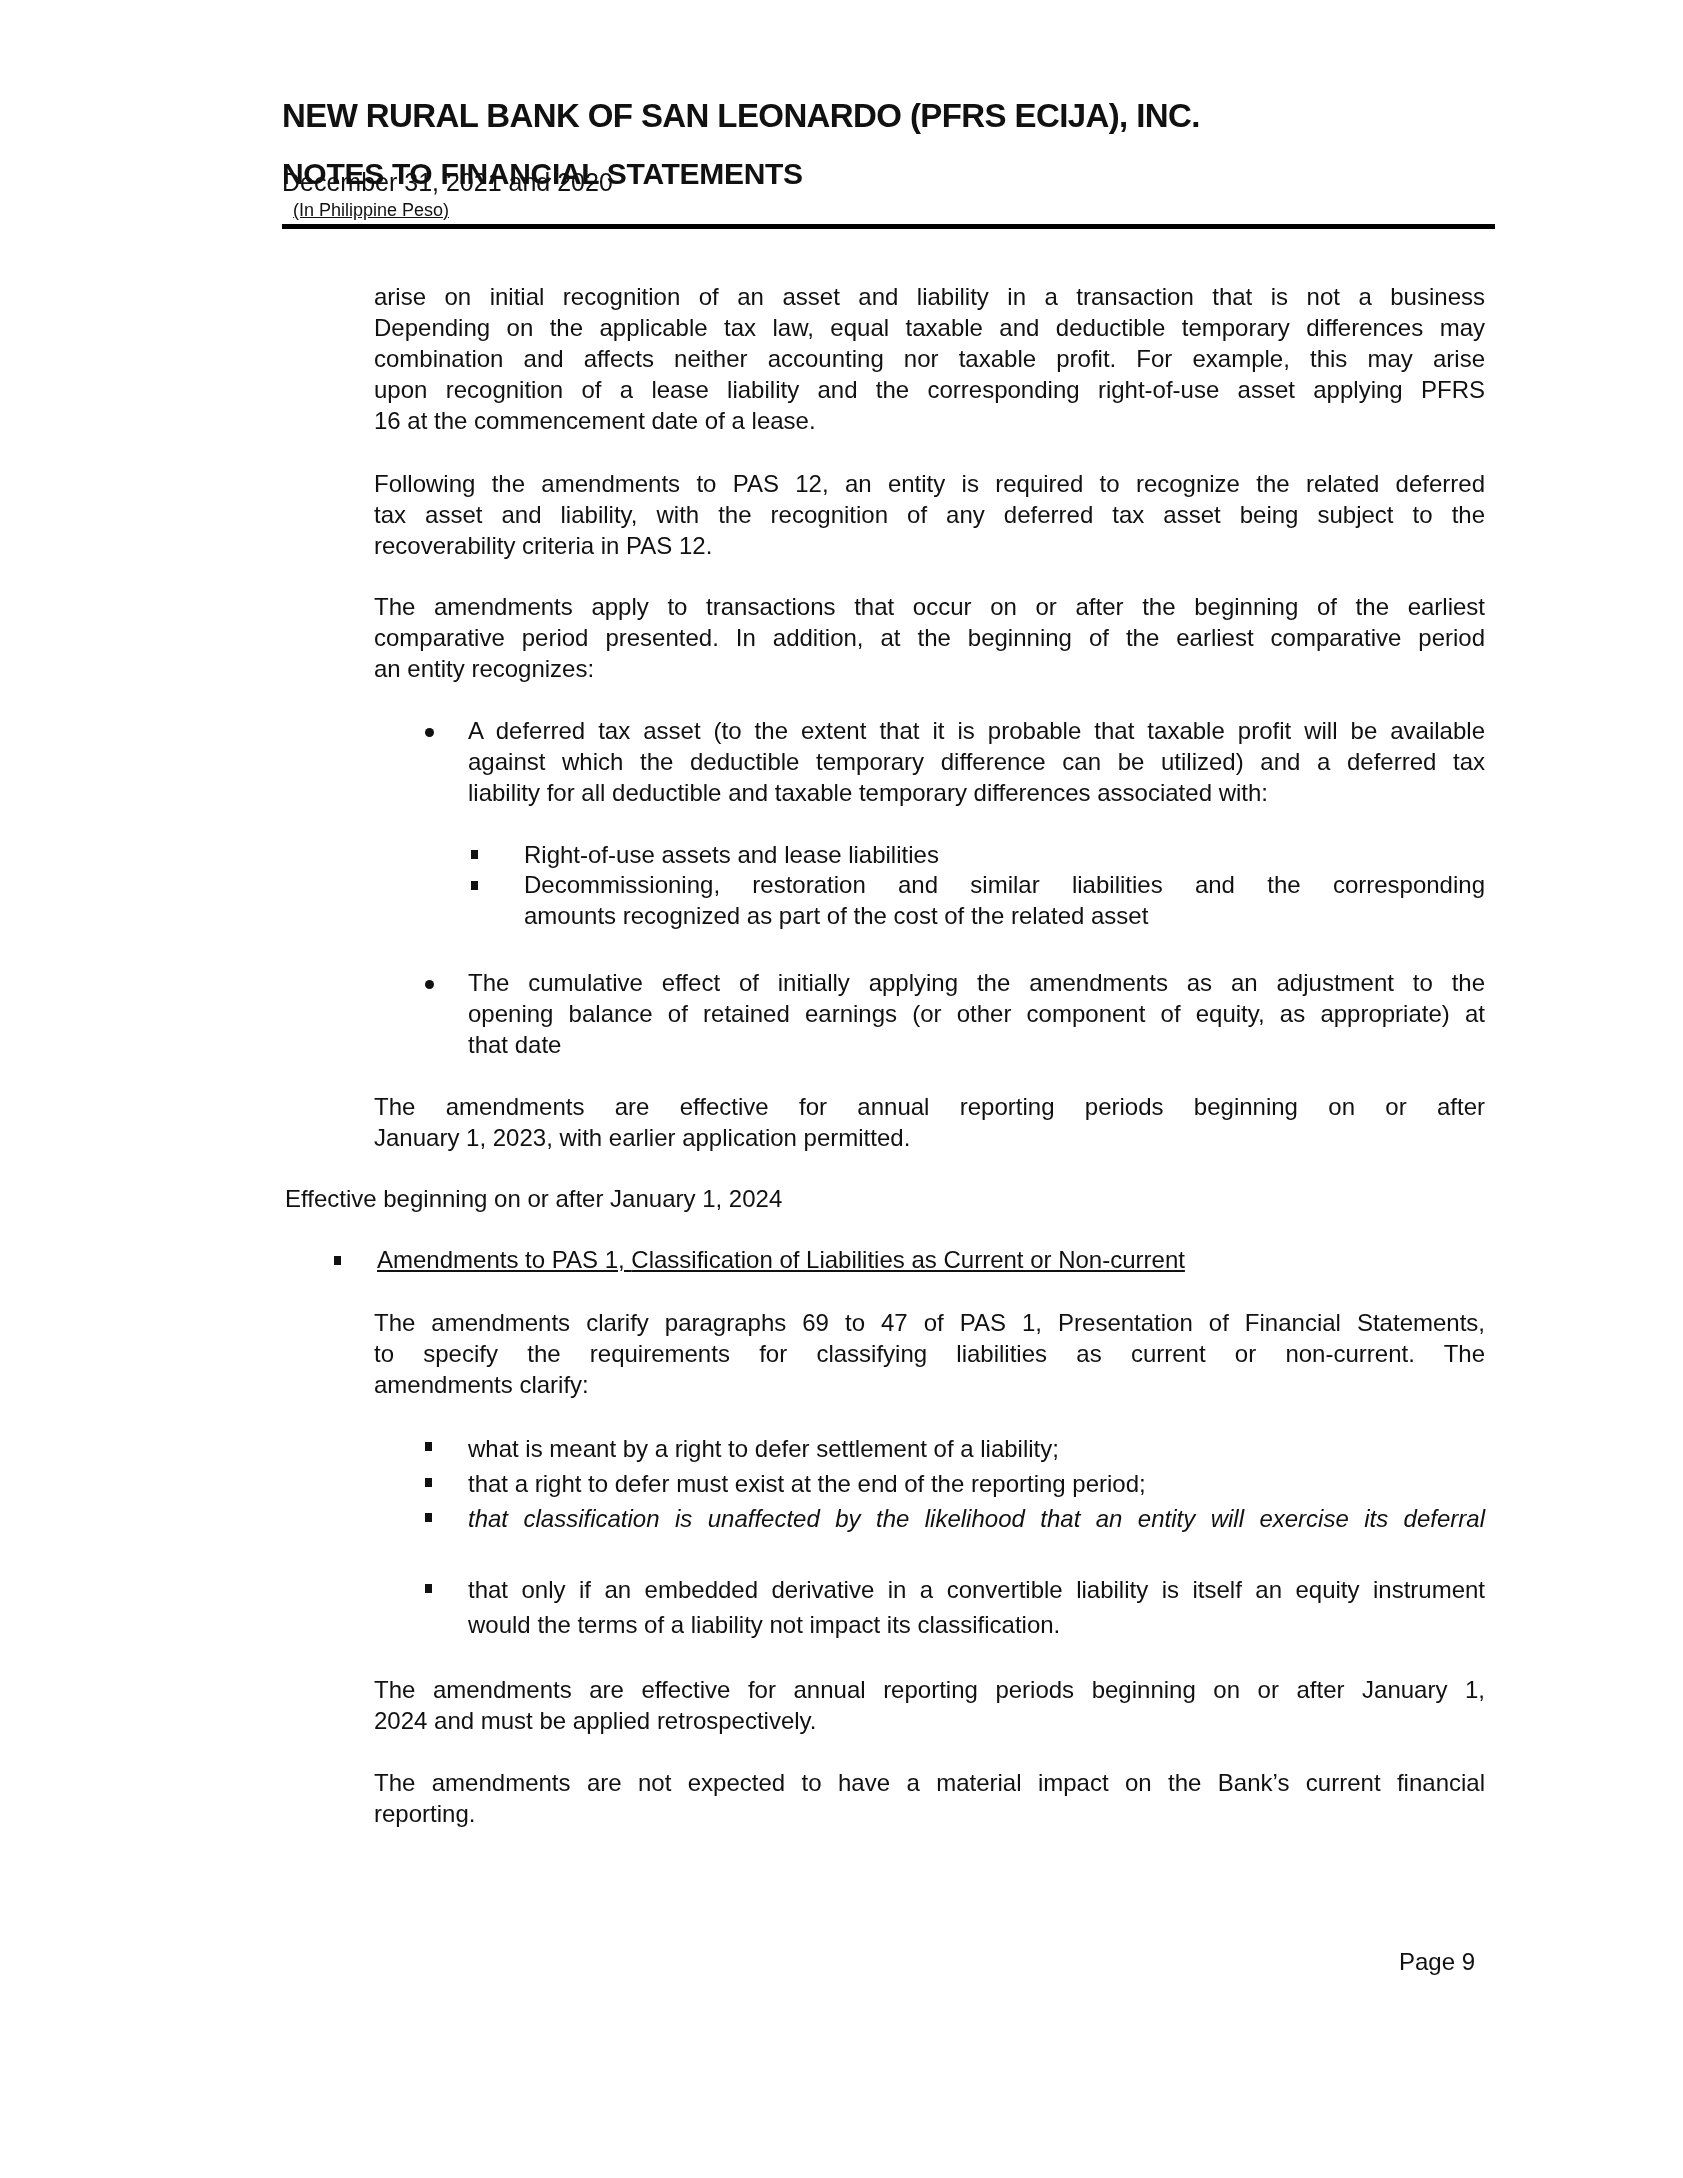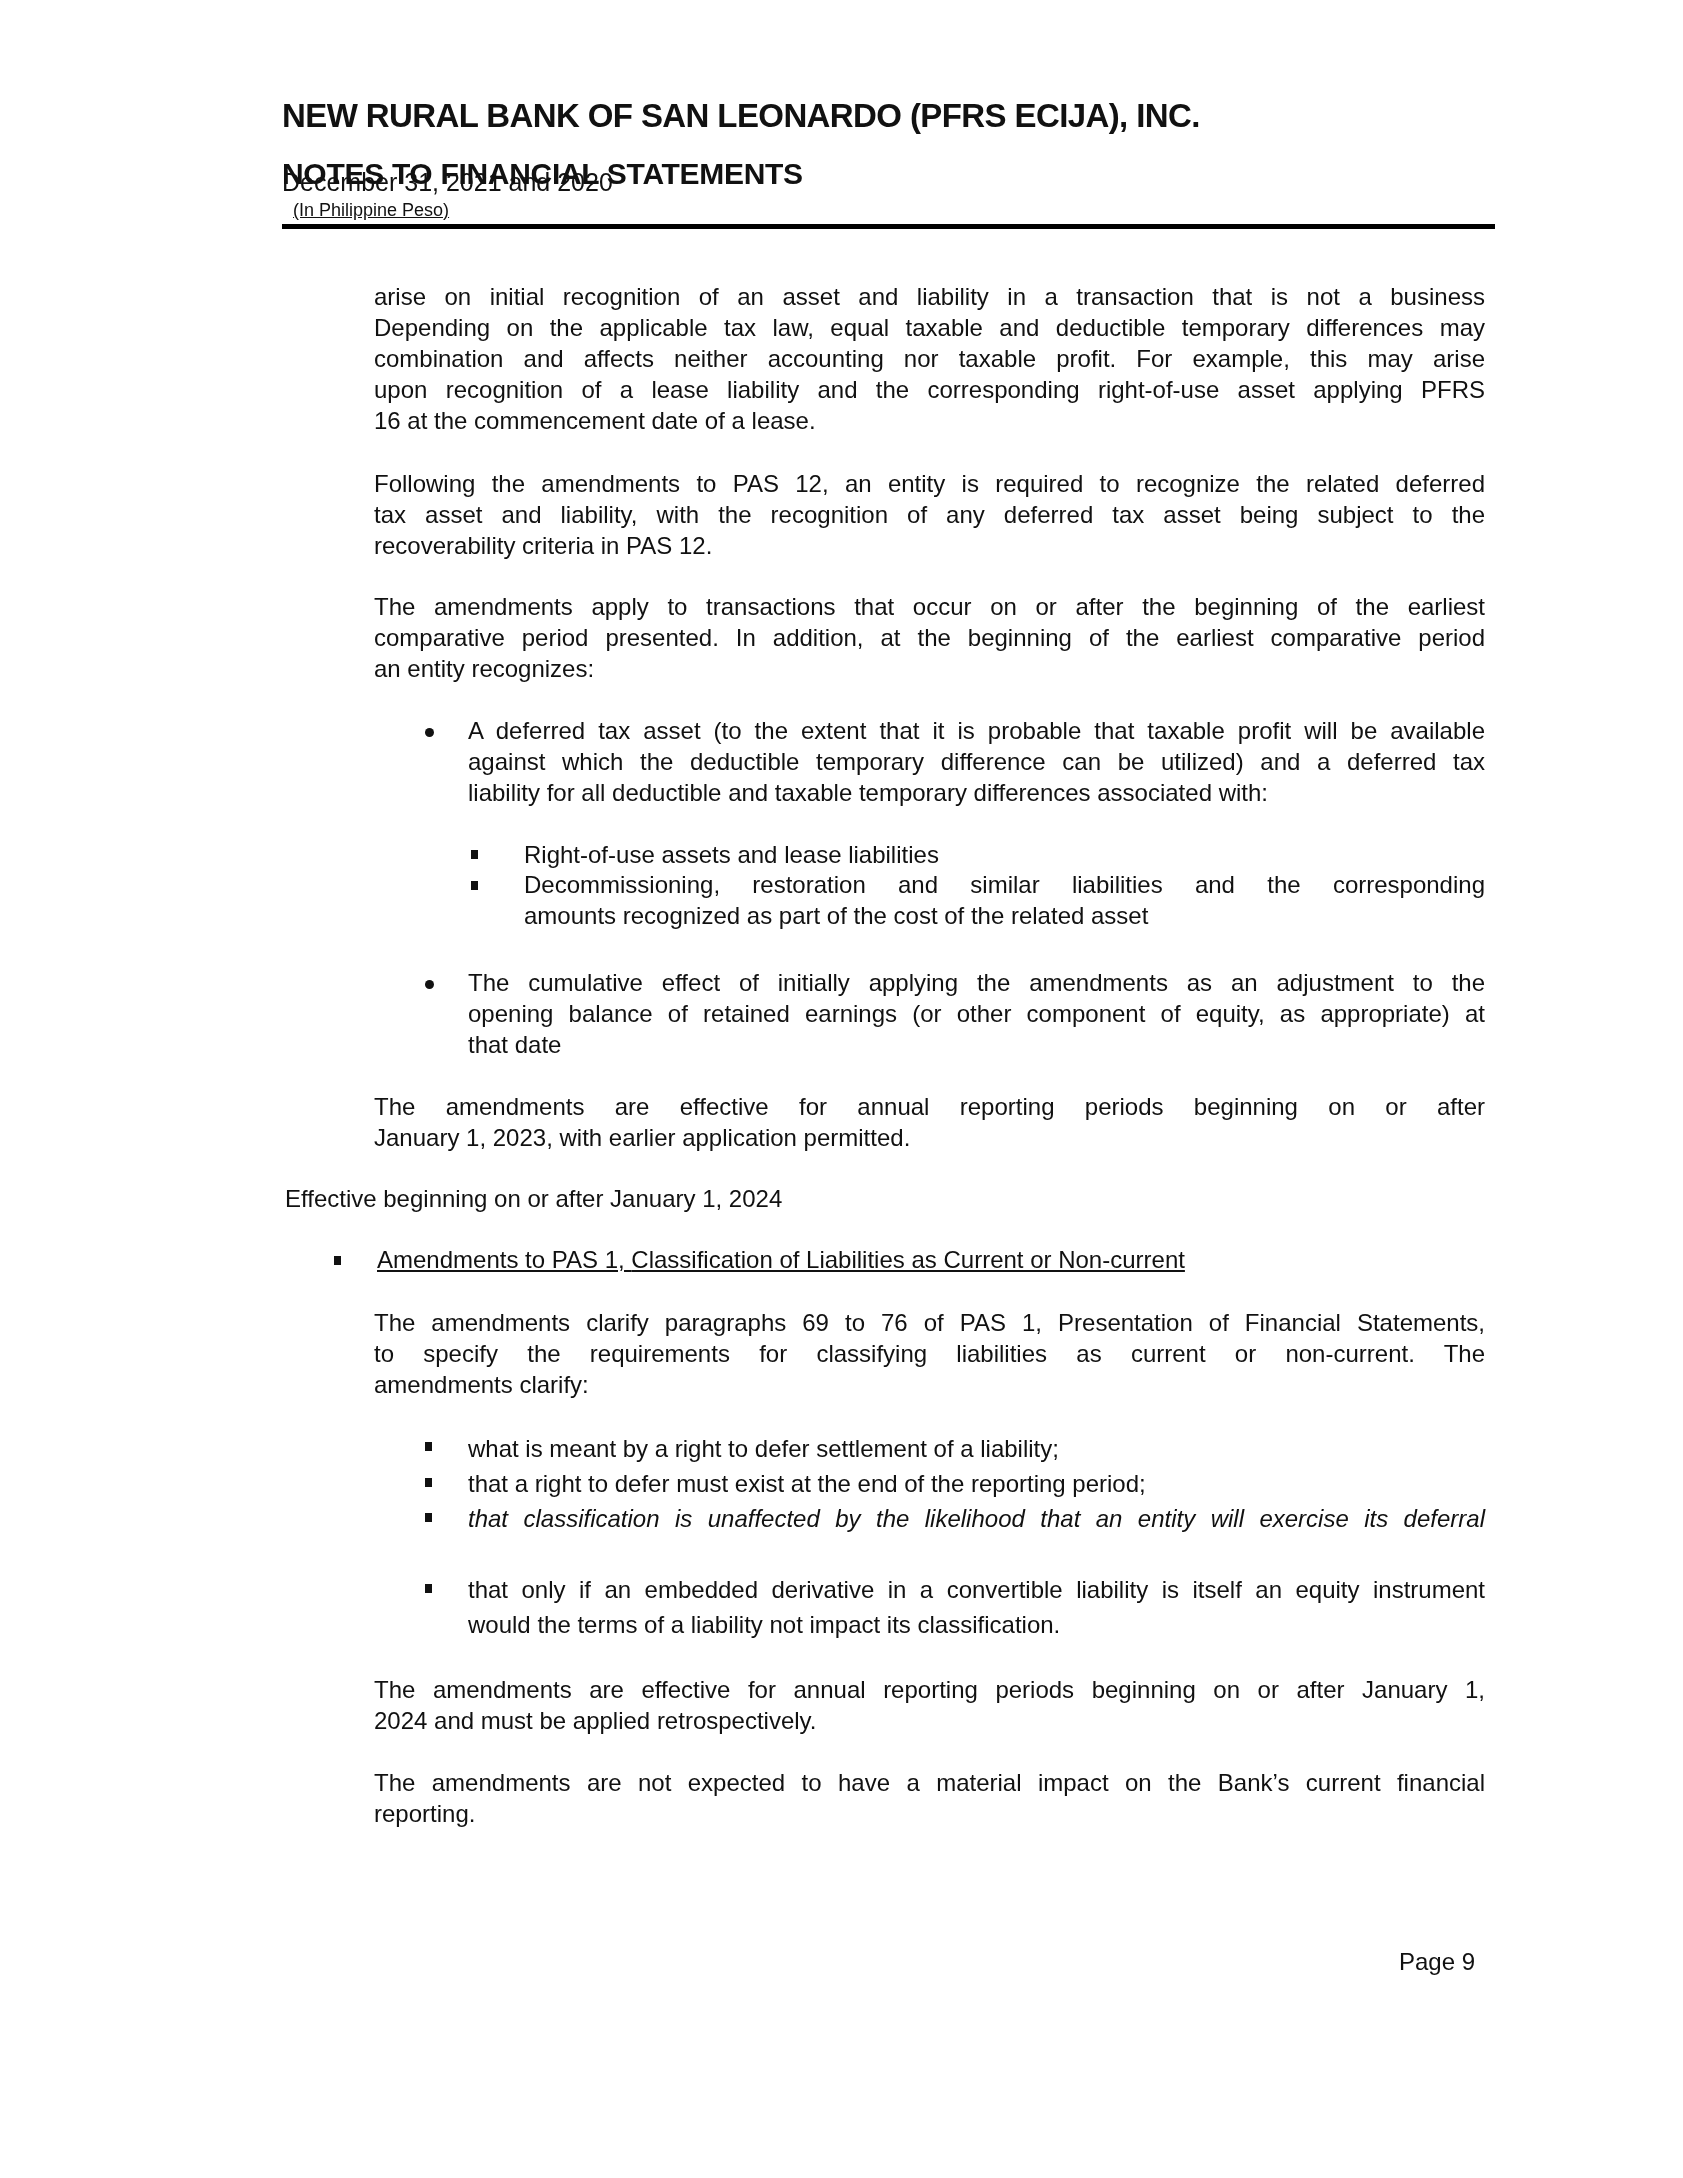--- a/index.html
+++ b/index.html
@@ -82,21 +82,21 @@
 <div class="p i" style="left:285px; top:1183px; width:1188px;">
   <span class="ln last">Effective beginning on or after January 1, 2024</span>
 </div>
 
 <div class="sq" style="left:334px; top:1256px;"></div>
 <div class="p u" style="left:377px; top:1244px; width:1109px;">
   <span class="ln last"><span>Amendments to PAS 1, </span><span class="i">Classification of Liabilities as Current or Non-current</span></span>
 </div>
 
 <div class="p" style="left:374px; top:1307px; width:1111px;">
-  <span class="ln"><span>The amendments clarify paragraphs 69 to 76 of PAS 1, </span><span class="i">Presentation of Financial Statements</span><span>,</span></span>
+  <span class="ln"><span>The amendments clarify paragraphs 69 to 47 of PAS 1, </span><span class="i">Presentation of Financial Statements</span><span>,</span></span>
   <span class="ln">to specify the requirements for classifying liabilities as current or non-current. The</span>
   <span class="ln last">amendments clarify:</span>
 </div>
 
 <div class="sq" style="left:425px; top:1442px;"></div>
 <div class="p" style="left:468px; top:1431px; width:1017px; line-height:35px;">
   <span class="ln last">what is meant by a right to defer settlement of a liability;</span>
 </div>
 <div class="sq" style="left:425px; top:1478px;"></div>
 <div class="p" style="left:468px; top:1466px; width:1017px; line-height:35px;">

